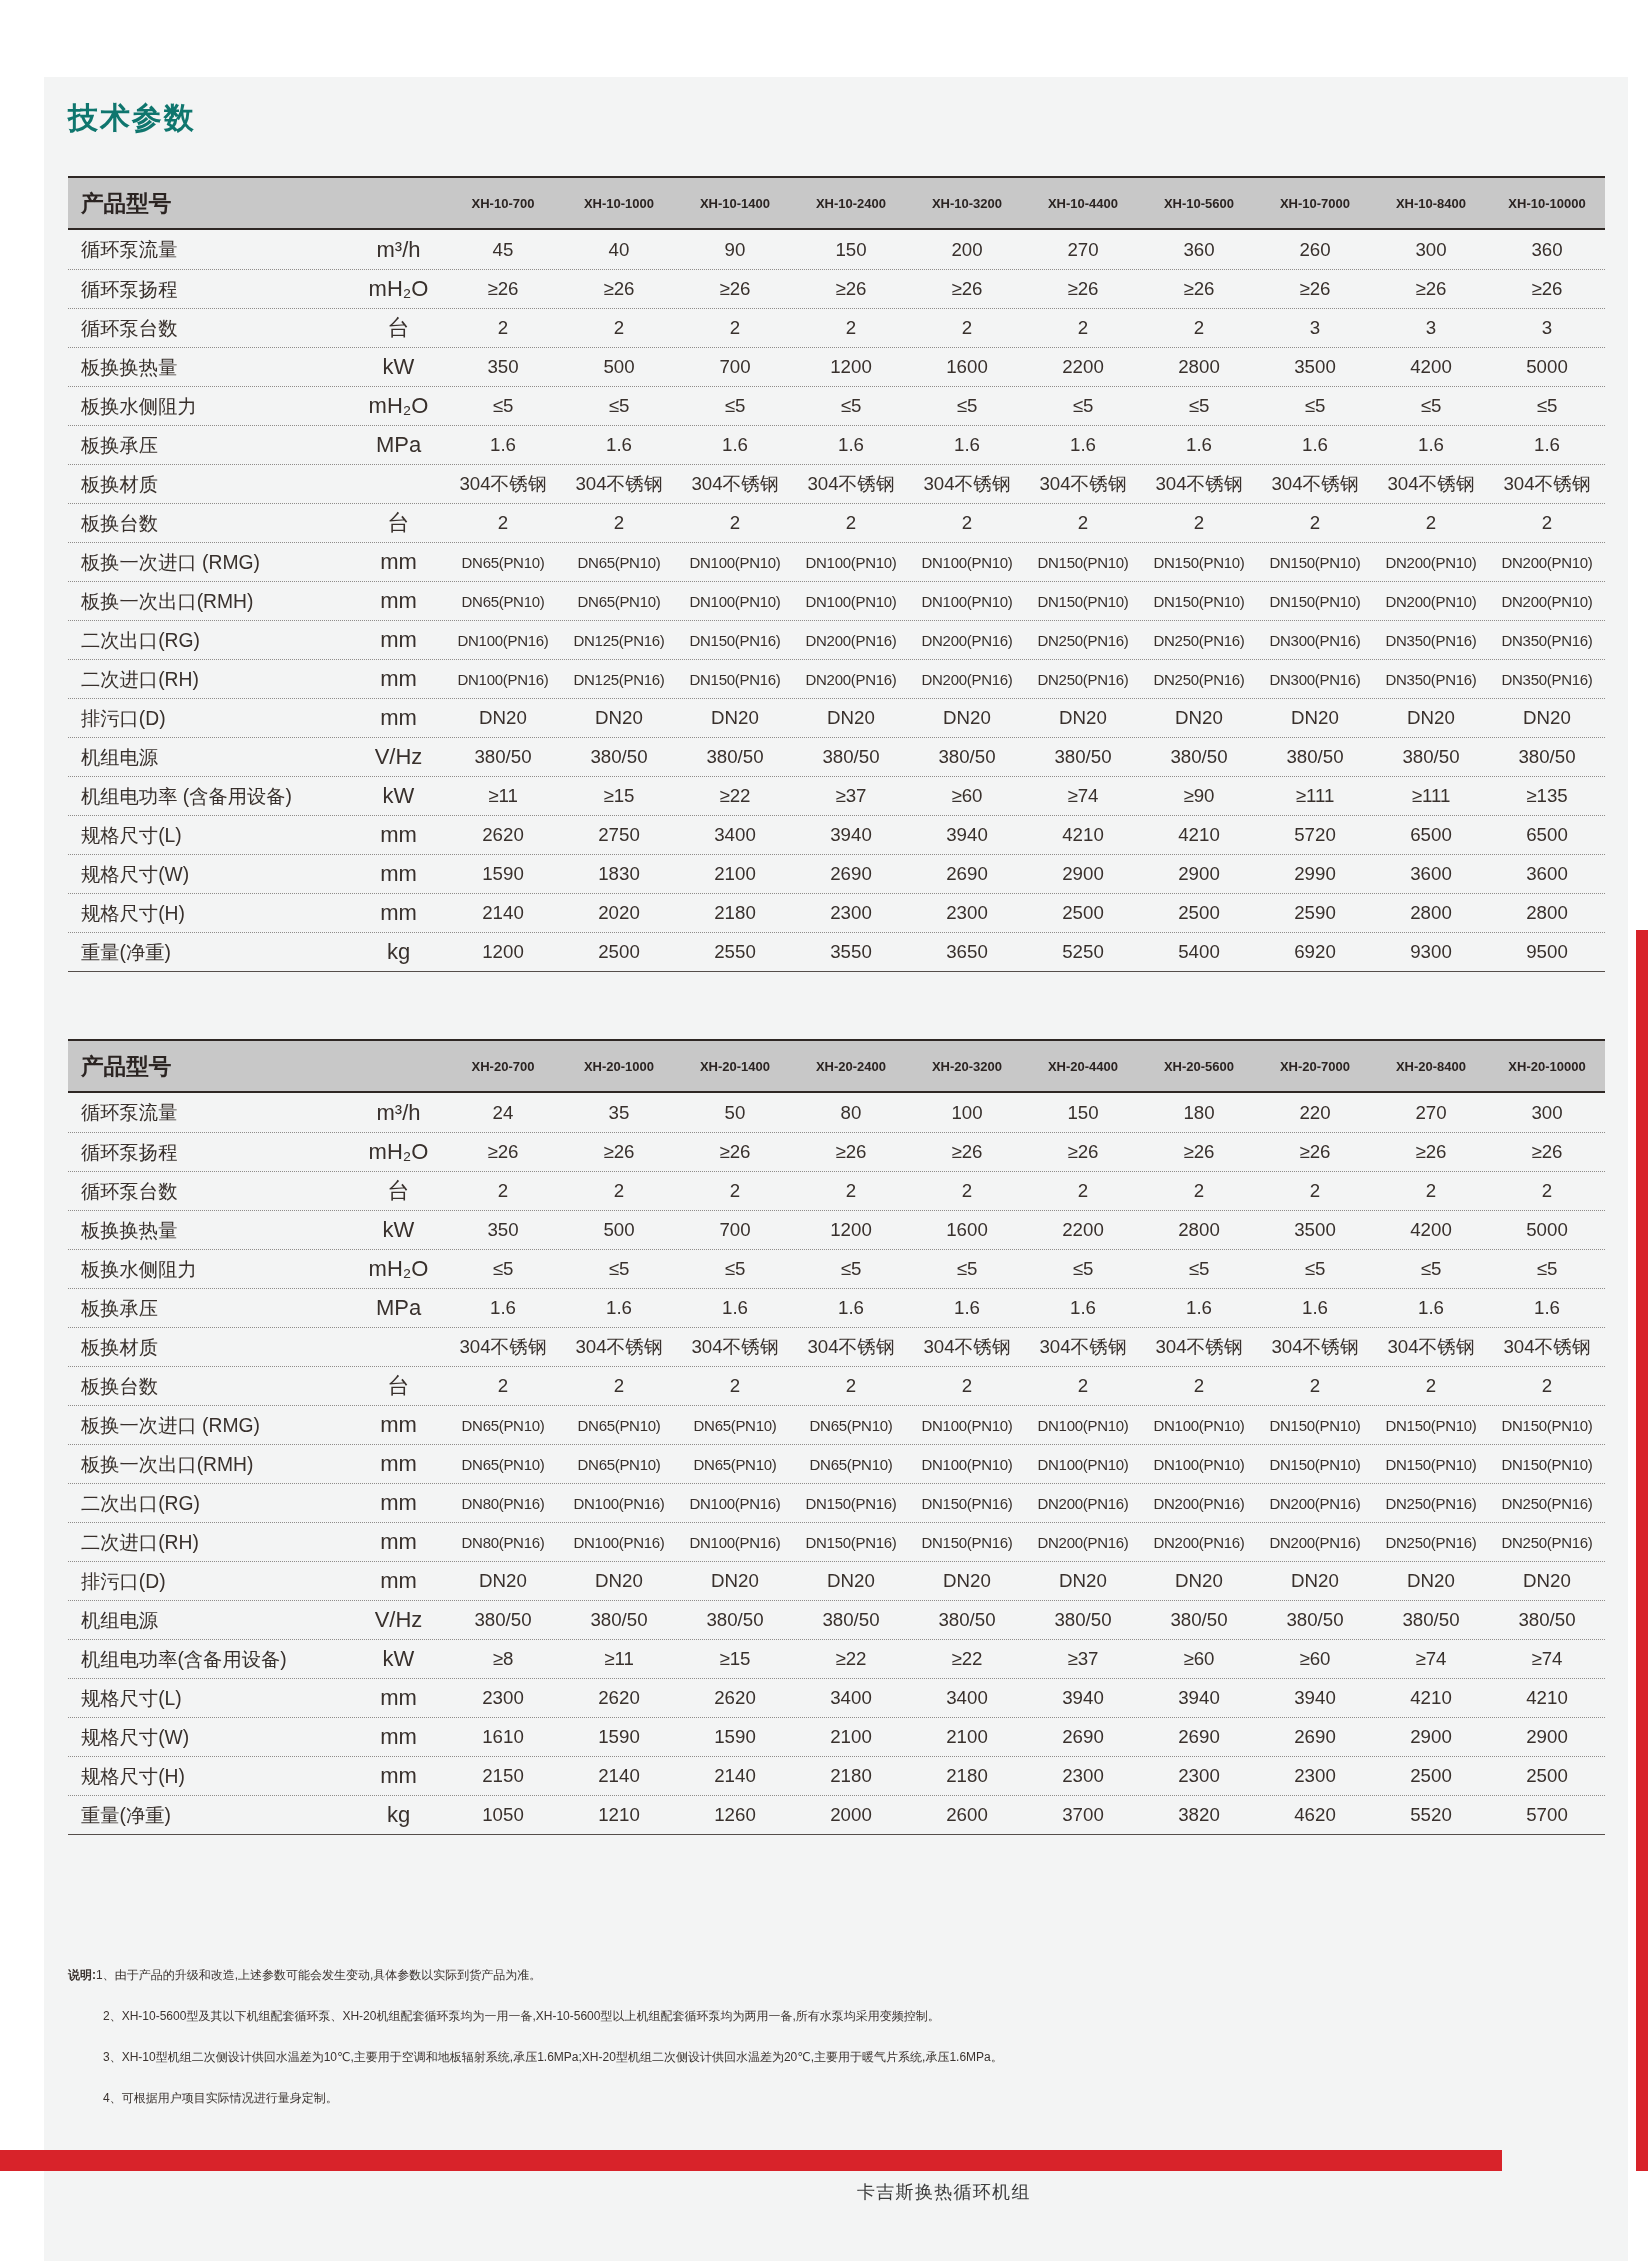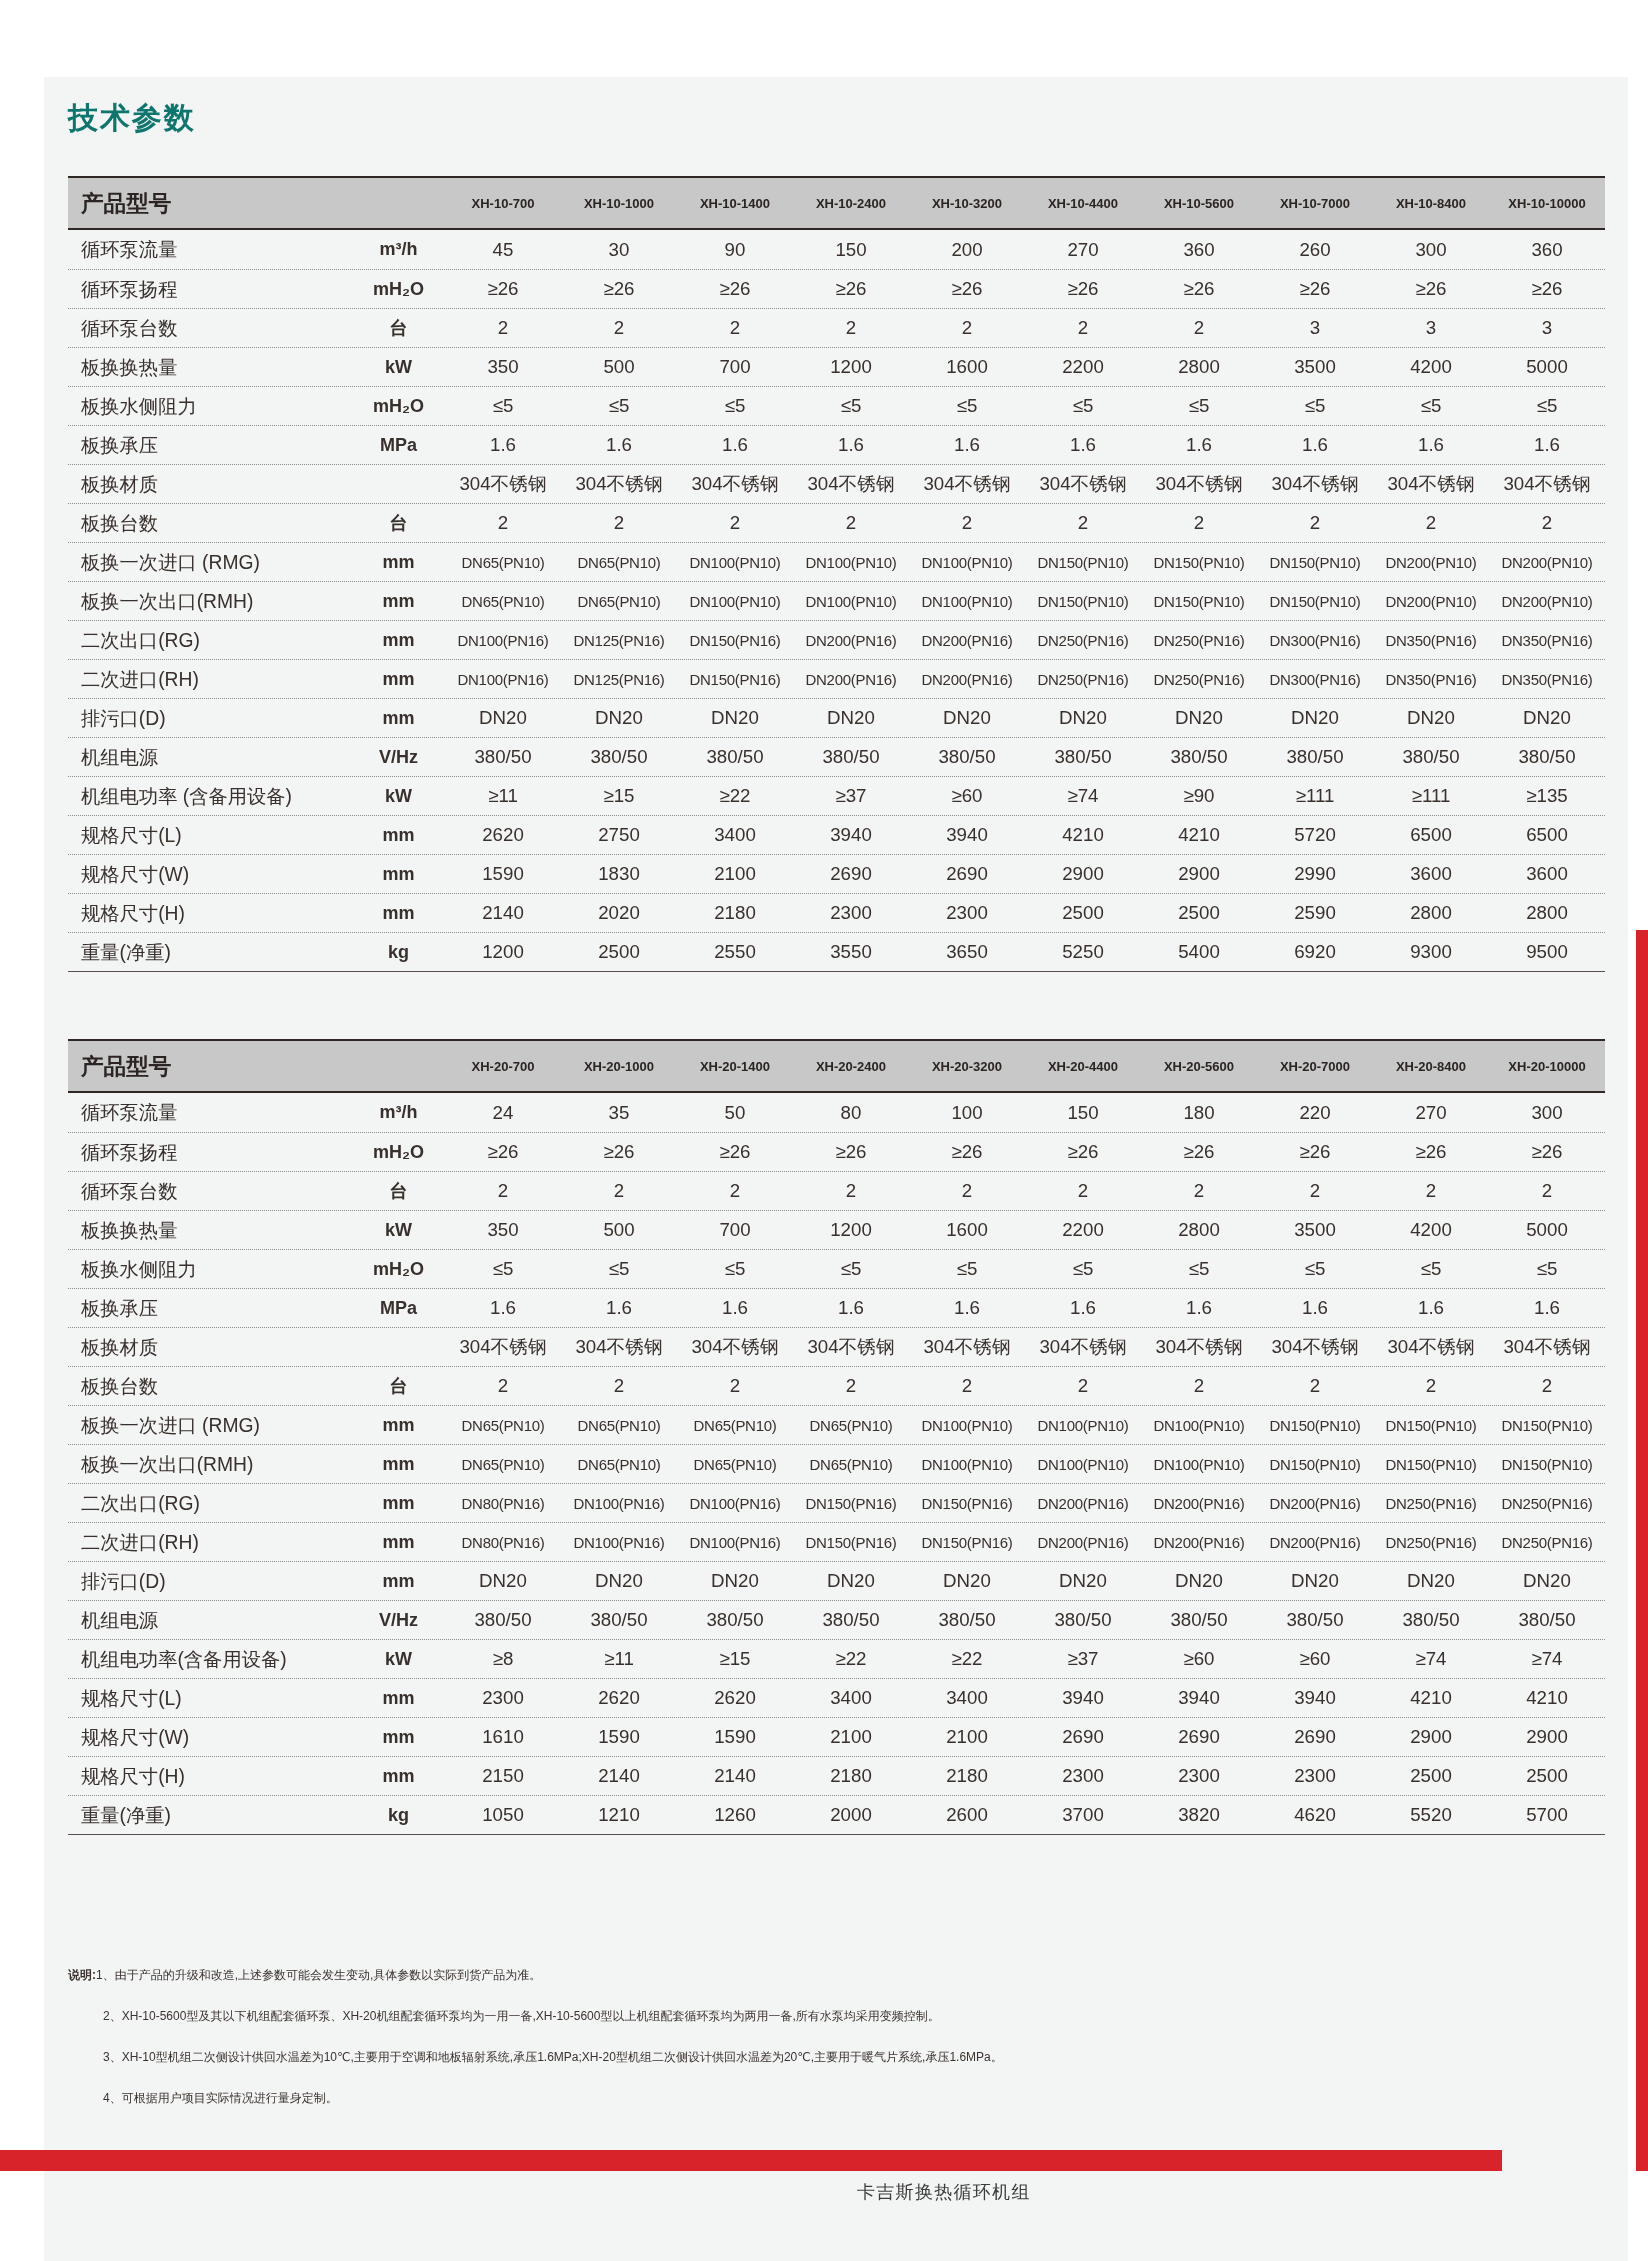--- a/index.html
+++ b/index.html
@@ -12,21 +12,21 @@
            color:#0f766e; letter-spacing:1.9px; }
 
   .spec-table { position:absolute; left:68px; width:1537px;
                 border-top:2.6px solid #2e2724; border-bottom:1.9px solid #554e4a; }
   .t-row { display:flex; align-items:center; height:39px; font-size:18.7px; }
   .t-row + .t-row { border-top:1.3px dotted #8f8c8a; }
   .t-head { height:52px; background:#c8c8c8; border-bottom:2.6px solid #2e2724; }
   .t-head + .t-row { border-top:none; }
   .c-label { width:284px; padding-left:13px; text-align:left; font-size:19.3px; }
   .h-label { font-size:22.6px; font-weight:bold; color:#2b2422; }
-  .c-unit { width:93px; text-align:center; font-size:18px;font-weight:bold; }
+  .c-unit { width:93px; text-align:center; font-size:22px; }
   .c-val { width:116px; text-align:center; white-space:nowrap; }
   .h-col { font-size:13px; font-weight:bold; color:#2b2422; }
   .c-val.small { font-size:15px; letter-spacing:-0.3px; }
 
   .notes { position:absolute; left:68px; top:1955px; width:1541px; font-size:12px; color:#3a322e; }
   .note-line { height:41px; display:flex; align-items:center; }
   .note-line.indent { padding-left:35px; }
   .note-label { font-weight:bold; }
 
   .footer-bar { position:absolute; left:0; top:2150px; width:1502px; height:21px; background:#d8232a; }
@@ -54,21 +54,21 @@
         <div class="c-val h-col">XH-10-4400</div>
         <div class="c-val h-col">XH-10-5600</div>
         <div class="c-val h-col">XH-10-7000</div>
         <div class="c-val h-col">XH-10-8400</div>
         <div class="c-val h-col">XH-10-10000</div>
       </div>
       <div class="t-row">
         <div class="c-label">循环泵流量</div>
         <div class="c-unit">m³/h</div>
         <div class="c-val">45</div>
-        <div class="c-val">30</div>
+        <div class="c-val">40</div>
         <div class="c-val">90</div>
         <div class="c-val">150</div>
         <div class="c-val">200</div>
         <div class="c-val">270</div>
         <div class="c-val">360</div>
         <div class="c-val">260</div>
         <div class="c-val">300</div>
         <div class="c-val">360</div>
       </div>
       <div class="t-row">

